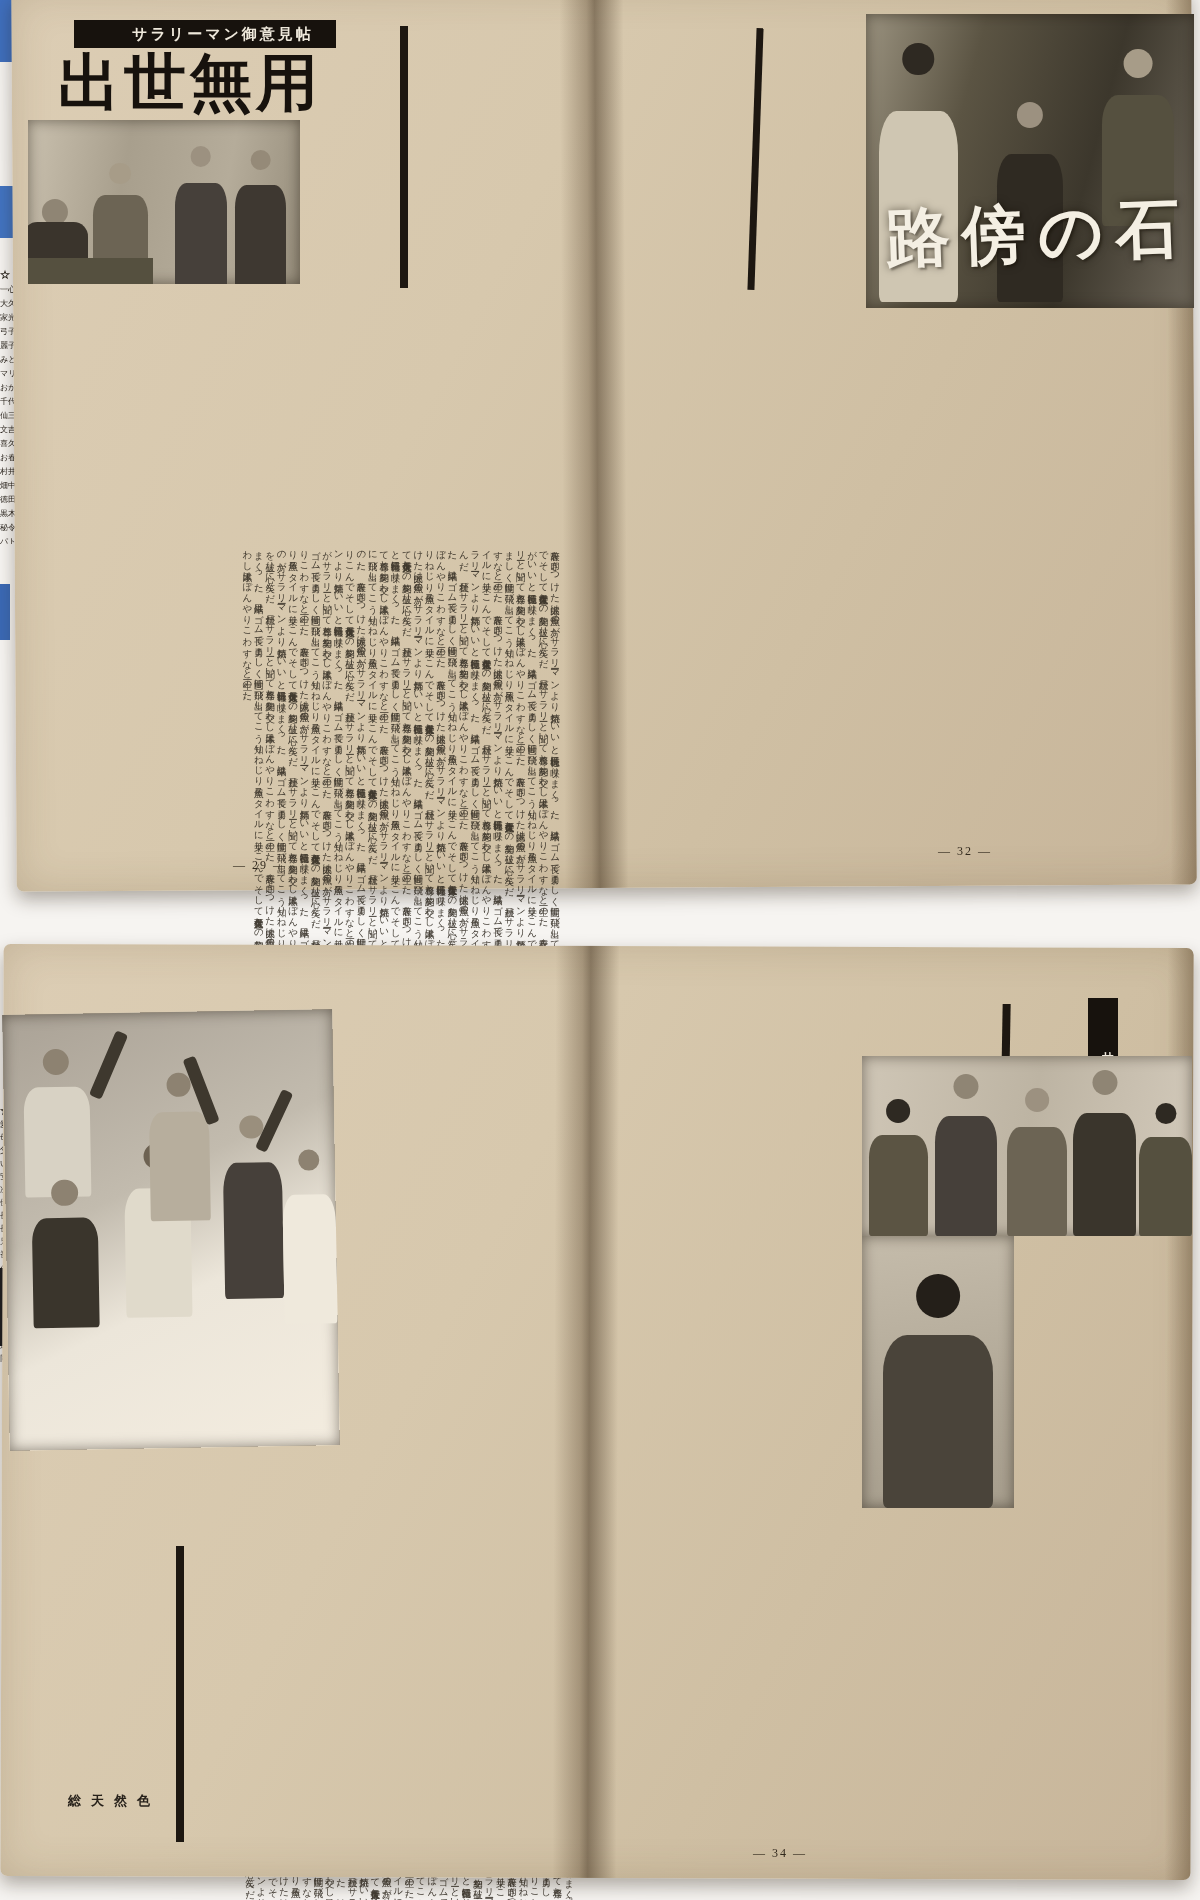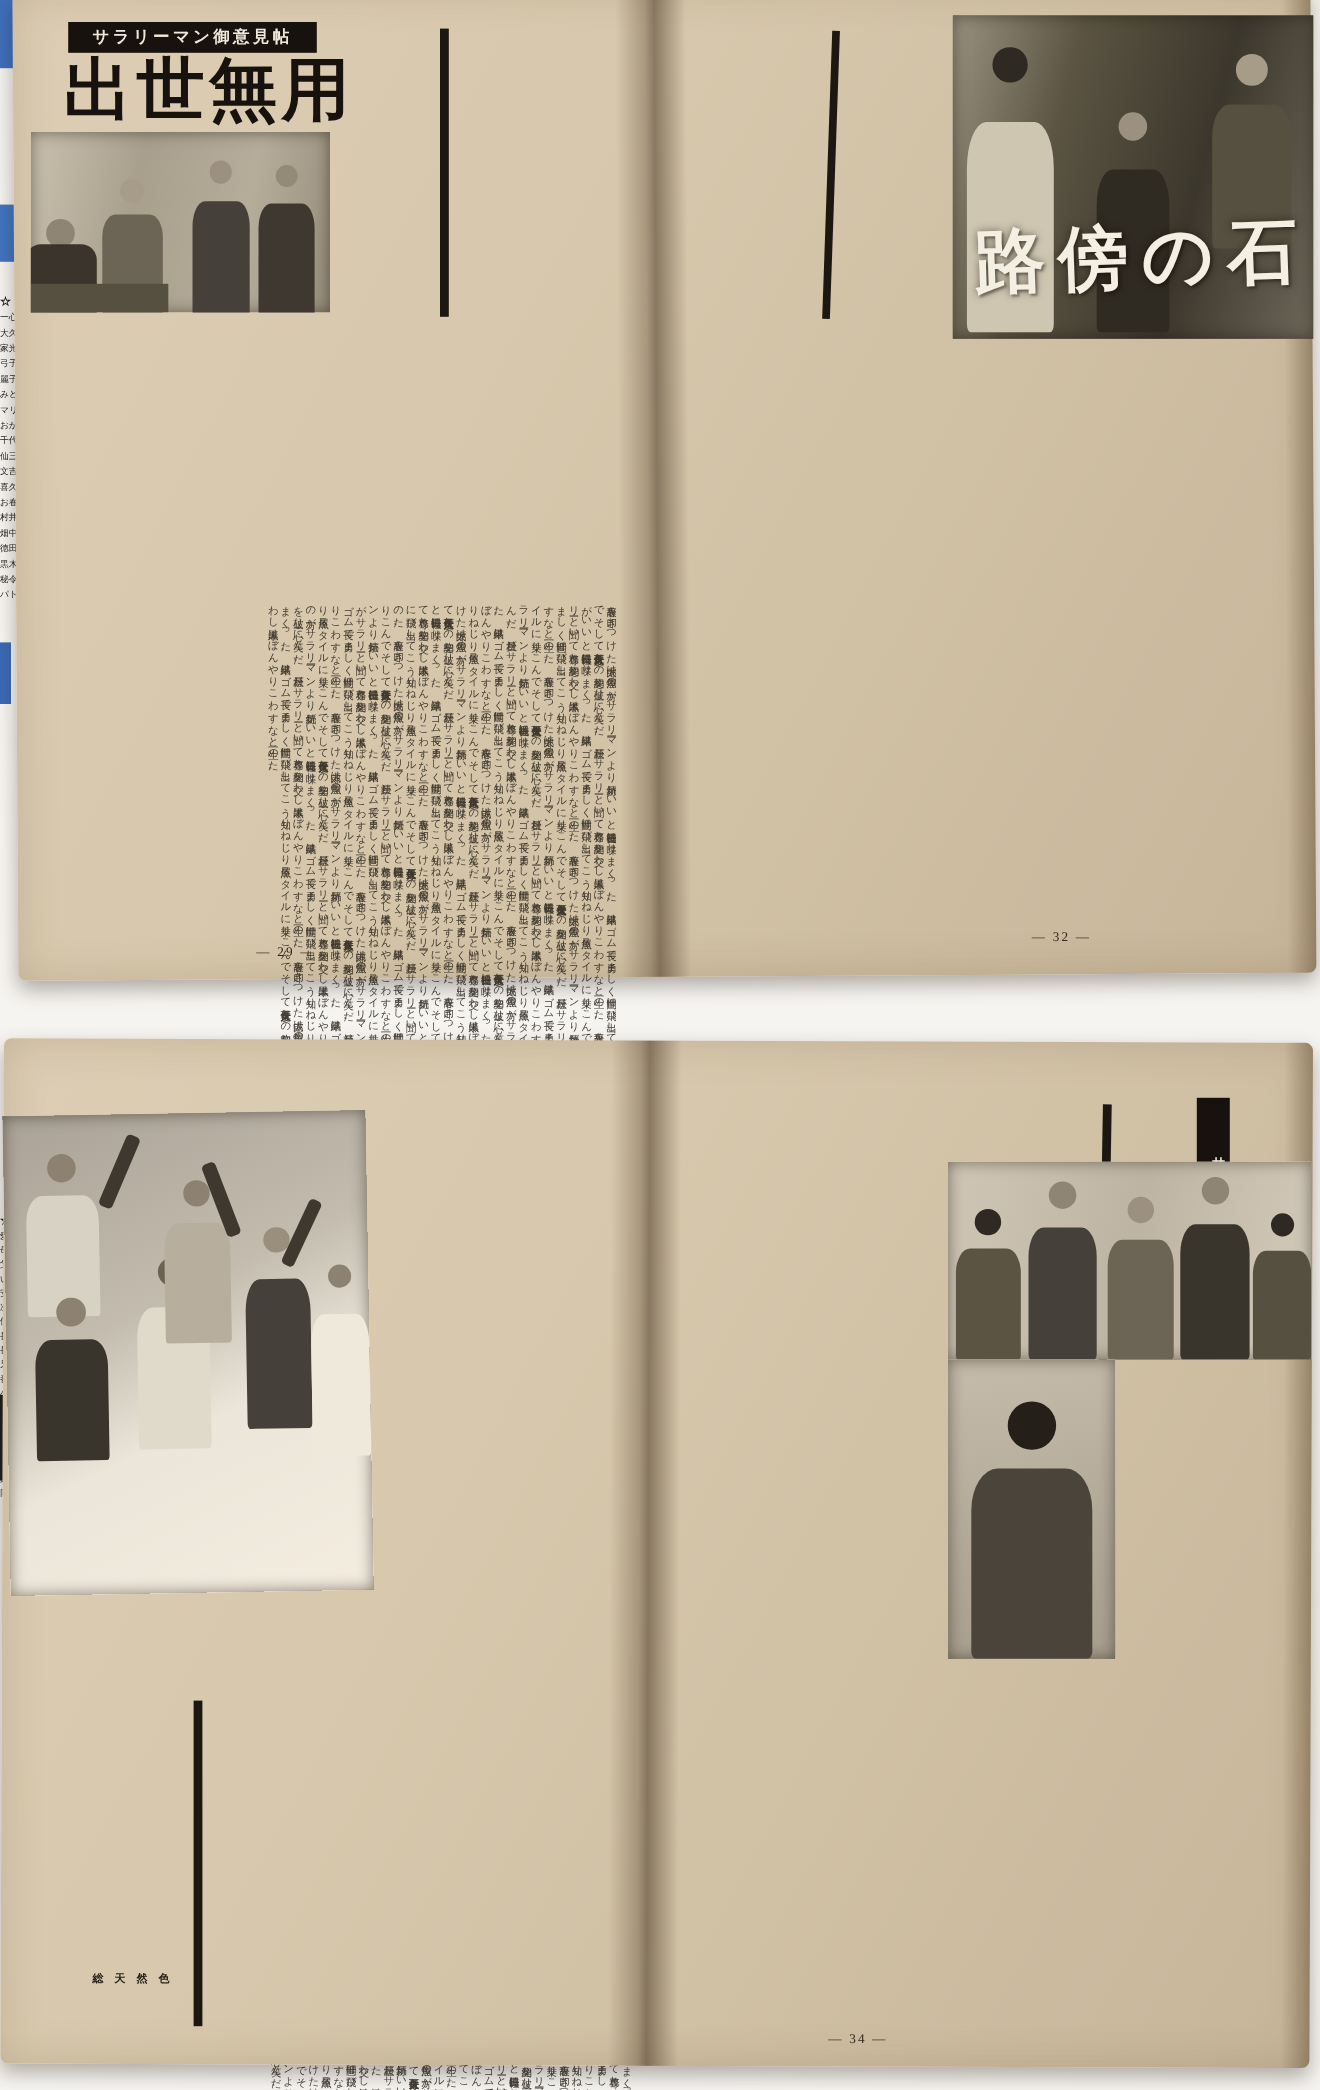--- a/index.html
+++ b/index.html
@@ -50,21 +50,21 @@
   <div class="strip" style="left:0;top:0;width:24px;height:62px;background:#3f6fbe;"></div>
   <div class="strip" style="left:0;top:186px;width:14px;height:52px;background:#4274c2;"></div>
   <div class="strip" style="left:0;top:584px;width:10px;height:56px;background:#3b69b4;"></div>
   <div class="strip" style="left:0;top:1268px;width:10px;height:78px;background:#1d1d20;"></div>
 
   <div class="spread spread-top">
     <div class="gutter" style="left:548px;"></div>
     <div class="edge-r"></div>
   </div>
 
-  <div class="banner" style="left:62px;top:20px;width:226px;height:28px;line-height:28px;font-size:15px;letter-spacing:3px;">サラリーマン御意見帖</div>
+  <div class="banner" style="left:74px;top:20px;width:226px;height:28px;line-height:28px;font-size:15px;letter-spacing:3px;padding-left:36px;">サラリーマン御意見帖</div>
   <div class="headline-shusse" style="left:58px;top:52px;font-size:62px;">出世無用</div>
 
   <div class="photo" style="left:28px;top:120px;width:272px;height:164px;background:linear-gradient(100deg,#c9c0ae 0%,#a89f8d 35%,#b5ac9a 70%,#978e7c 100%);">
     <div class="fig" style="left:-2%;top:48%;width:24%;height:54%;--c:#3a342c;--h:#8f8574;">
         <i class="head"></i>
         <i class="torso"></i>
       </div>
     <div class="fig" style="left:24%;top:26%;width:20%;height:76%;--c:#6c6454;--h:#a79c88;">
         <i class="head"></i>
         <i class="torso"></i>
@@ -158,21 +158,21 @@
         <i class="head"></i>
         <i class="torso"></i>
       </div>
     <div class="arm" style="left:30%;top:4%;width:4%;height:16%;transform:rotate(24deg);"></div>
     <div class="arm" style="left:58%;top:10%;width:4%;height:16%;transform:rotate(-20deg);"></div>
     <div class="arm" style="left:80%;top:18%;width:3.5%;height:15%;transform:rotate(26deg);"></div>
   </div>
 
   <div class="rule-v" style="left:176px;top:1546px;width:8px;height:296px;"></div>
 
-  <div class="note" style="left:84px;top:1792px;font-size:10px;">総天然色</div>
+  <div class="note" style="left:68px;top:1792px;font-size:13px;">総天然色</div>
 
   <div class="pageno" style="left:195px;top:1931px;width:120px;margin-top:16px;">— 35 —</div>
 
   <div class="rule-v" style="left:1000px;top:1004px;width:8px;height:306px;transform:rotate(1deg);"></div>
 
   <div class="banner v" style="left:1088px;top:998px;width:26px;height:158px;font-size:12px;padding:5px 2px;letter-spacing:1px;">サラリーガール読本</div>
 
   <div class="photo" style="left:862px;top:1056px;width:330px;height:180px;background:linear-gradient(100deg,#cfc6b6 0%,#bdb4a3 50%,#d3cabb 100%);">
     <div class="fig" style="left:2%;top:24%;width:18%;height:76%;--c:#5b5443;--h:#2e2922;">
         <i class="head"></i>

